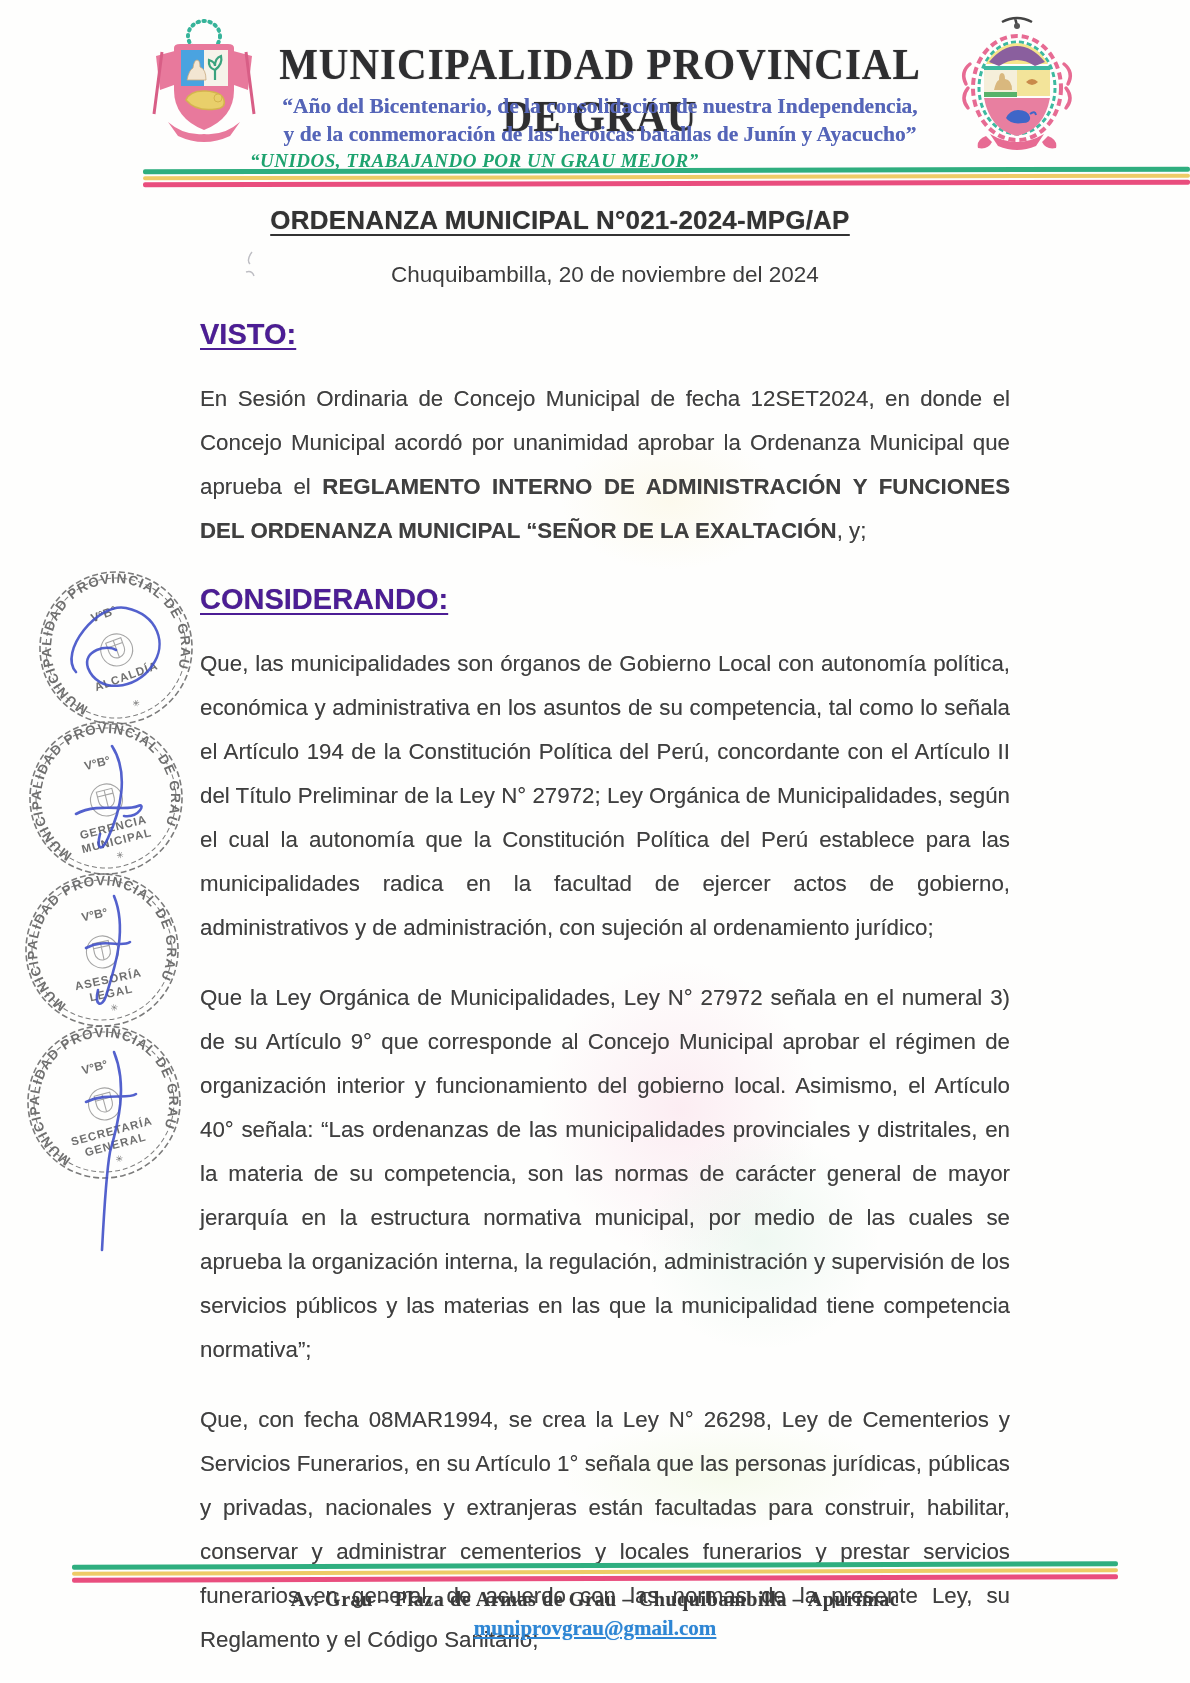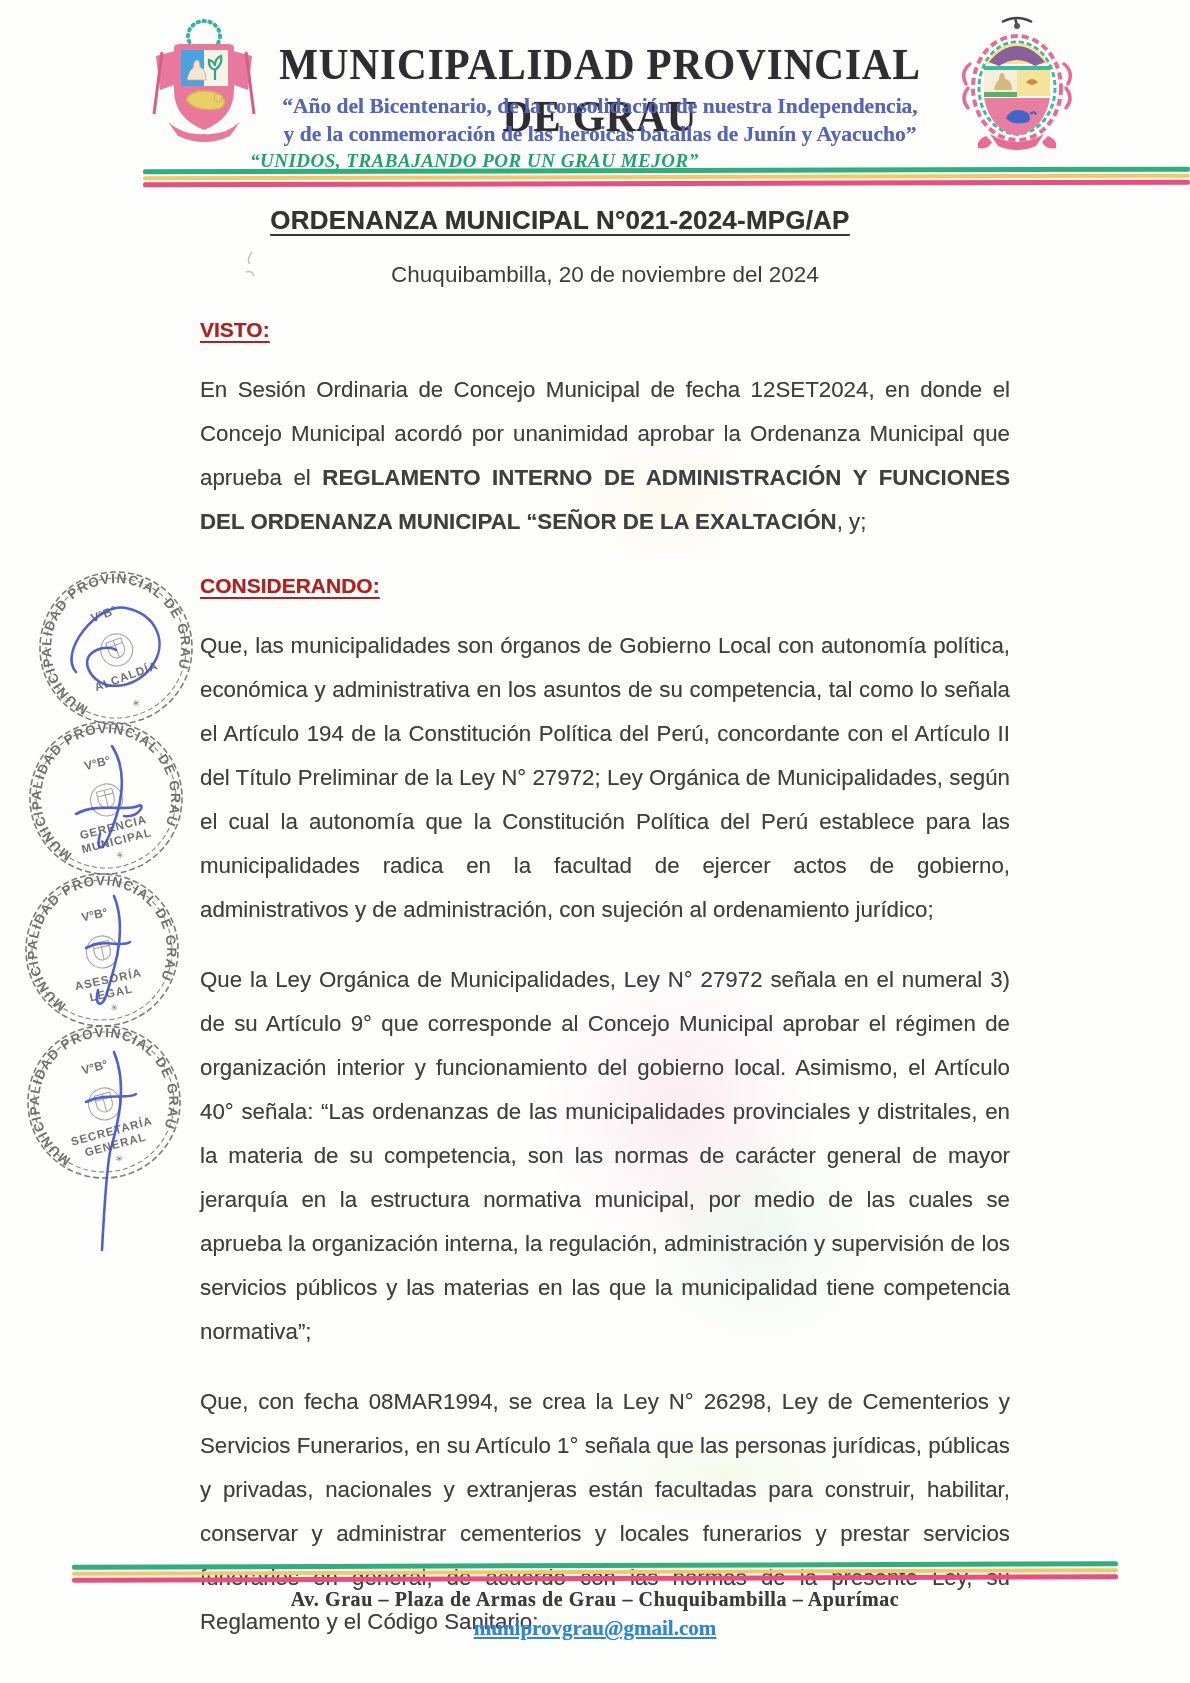--- a/index.html
+++ b/index.html
@@ -52,21 +52,21 @@
   .doc-title{
     text-align:center;padding-right:90px;
     font-weight:bold;font-size:26px;letter-spacing:.2px;color:#333;
     text-decoration:underline;text-underline-offset:5px;
     text-shadow:0 0 .8px rgba(50,50,50,.6);
   }
   .dateline{margin-top:26px;text-align:center;font-size:22.5px;color:#3c3c3c;}
   .sections{margin-top:18px;}
   .section-heading{
     margin-top:30px;margin-bottom:4px;
-    font-weight:bold;font-size:21px;color:#b91c1c;
+    font-weight:bold;font-size:29px;color:#4c1d95;
     text-decoration:underline;text-underline-offset:4px;
     text-shadow:0 0 .7px rgba(50,50,50,.55);
   }
   p.para{
     margin:26px 0 0 0;font-size:22.3px;line-height:44px;text-align:justify;
     color:var(--ink);text-shadow:0 0 .6px rgba(63,63,63,.45);
   }
   p.para .b{font-weight:bold;}
   .pen-mark{position:absolute;left:238px;top:248px;width:26px;height:34px;opacity:.55;}
 

